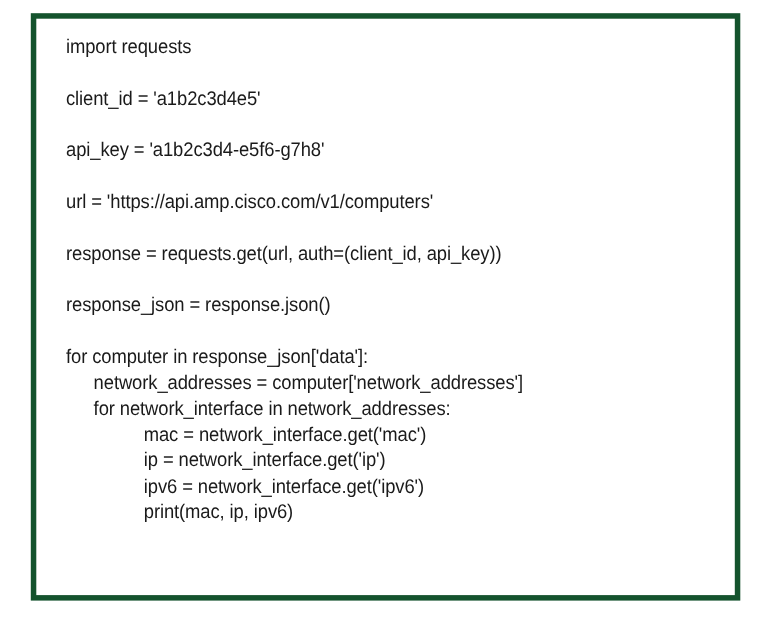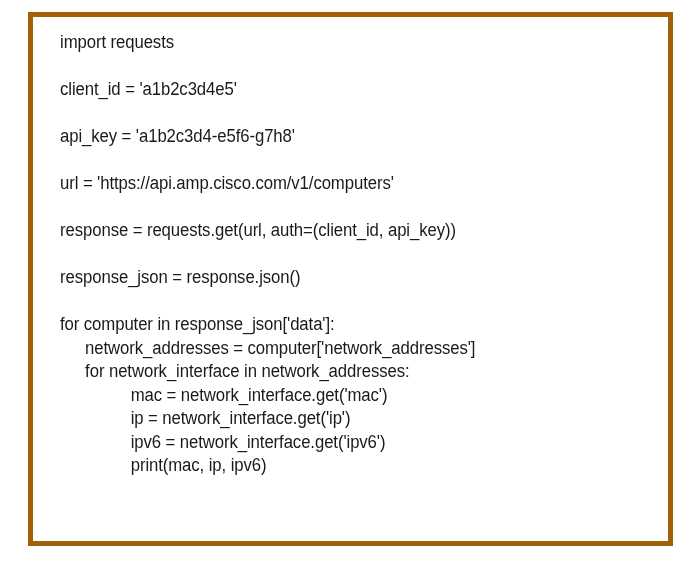--- a/index.html
+++ b/index.html
@@ -21,21 +21,21 @@
   }
   
   .code-card {
     position: absolute;
     left: 28px;
     top: 12px;
     width: 645px;
     height: 534px;
     box-sizing: border-box;
     background: #ffffff;
-    border: 5px solid #a16207;
+    border: 5px solid #14532d;
   }
   .code-body {
     position: absolute;
     left: 27px;
     top: 14px;
     right: 6px;
     bottom: 4px;
   }
   
   .code-line {

